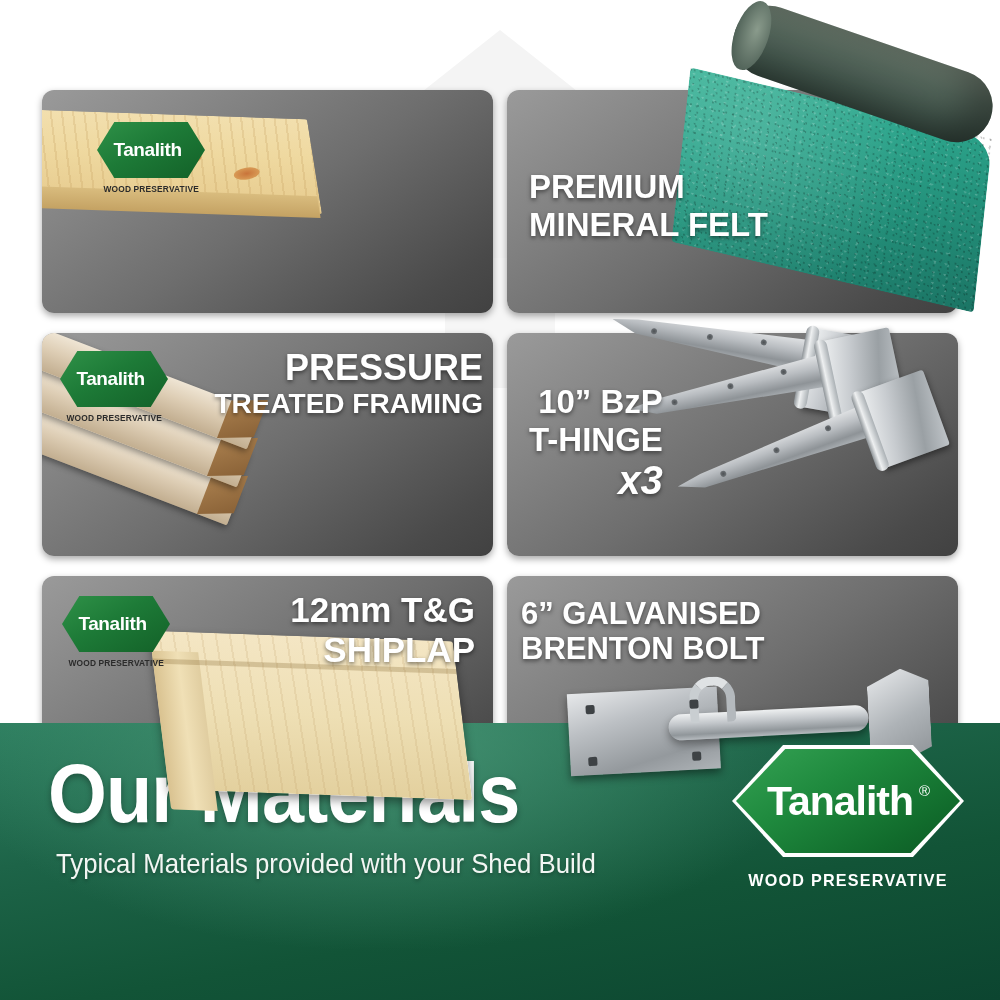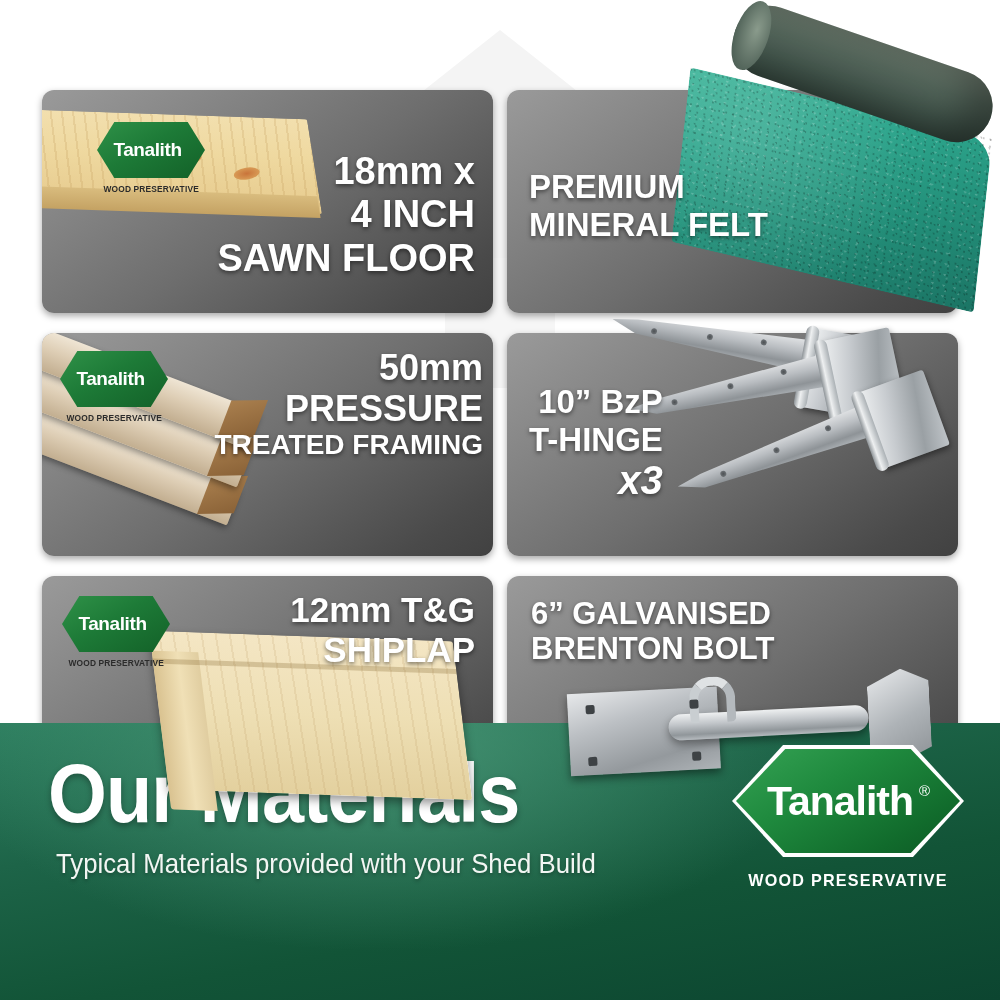--- a/index.html
+++ b/index.html
@@ -63,21 +63,21 @@
   .c2 .txt { left:22px; top:78px; text-align:left; font-size:33px; }
   
   .c3 .txt { right:10px; top:14px; text-align:right; font-size:36px; }
   .c3 .txt .wide { font-size:28px; }
   
   .c4 .txt { left:22px; top:50px; text-align:right; font-size:33px; }
   .c4 .txt .big { font-size:40px;font-style:italic; }
   
   .c5 .txt { right:18px; top:14px; text-align:right; font-size:35px; }
   
-  .c6 .txt { left:24px; top:20px; text-align:left; font-size:31px; }
+  .c6 .txt { left:14px; top:20px; text-align:left; font-size:31px; }
 
   
   .badge { position:absolute; z-index:5; width:108px; }
   .badge .hex {
     width:108px; height:56px;
     background:linear-gradient(150deg,#2f9148 0%,#1d7a37 45%,#136128 100%);
     clip-path:polygon(16% 0%, 84% 0%, 100% 50%, 84% 100%, 16% 100%, 0% 50%);
     border-radius:7px;
     display:flex; align-items:center; justify-content:center;
   }
@@ -320,25 +320,20 @@
         <div class="knot" style="left:150px;top:42px;"></div>
         <div class="knot" style="left:205px;top:66px;"></div>
       </div>
     </div>
     <div class="badge b-pos-1">
       <div class="hex">
         <span class="nm">Tanalith</span>
       </div>
       <div class="sub">WOOD PRESERVATIVE</div>
     </div>
-    <div class="txt">
-      <span class="ln">18mm x</span>
-      <span class="ln">4 INCH</span>
-      <span class="ln">SAWN FLOOR</span>
-    </div>
   </div>
 
   <div class="card c2">
     <div class="prod felt">
       <div class="sheet">
         <div class="grain"></div>
       </div>
       <div class="roll"></div>
     </div>
     <div class="txt">
@@ -355,21 +350,20 @@
         <div class="beam b1"></div>
       </div>
     </div>
     <div class="badge b-pos-3">
       <div class="hex">
         <span class="nm">Tanalith</span>
       </div>
       <div class="sub">WOOD PRESERVATIVE</div>
     </div>
     <div class="txt">
-      <span class="ln">50mm</span>
       <span class="ln">PRESSURE</span>
       <span class="ln wide">TREATED FRAMING</span>
     </div>
   </div>
 
   <div class="card c4">
     <div class="prod hinges">
       <div class="hinge h1">
         <div class="strap"></div>
         <div class="leaf"></div>

